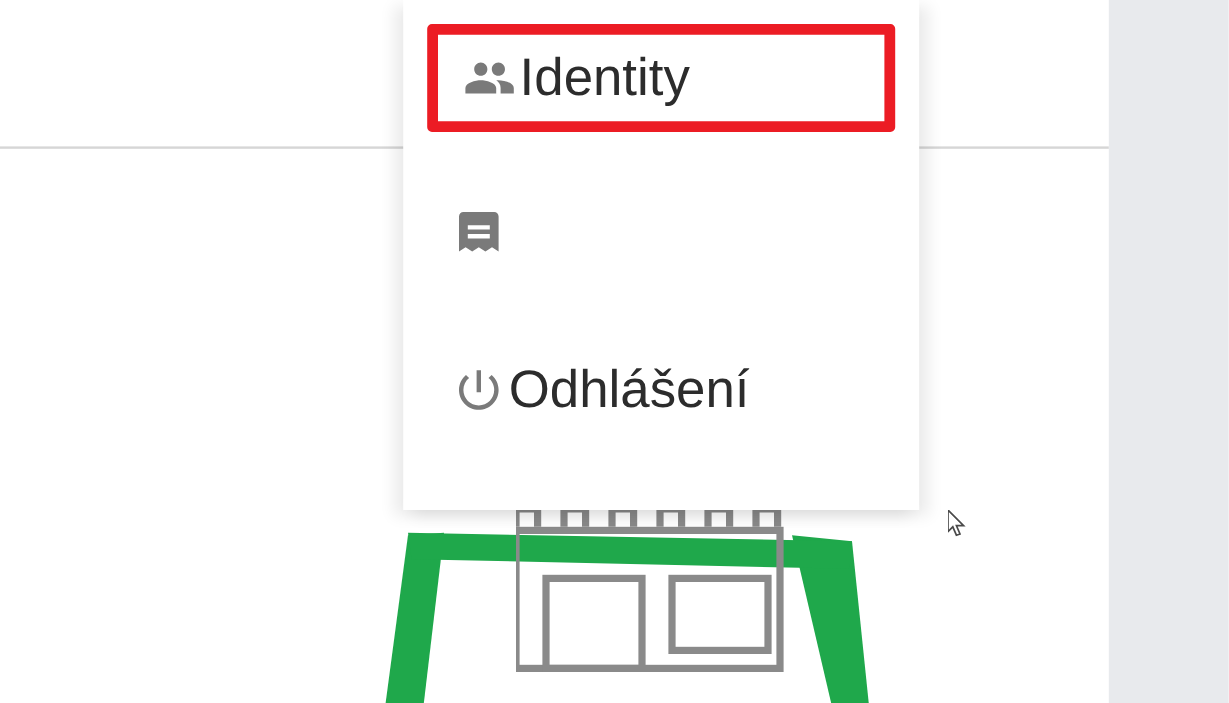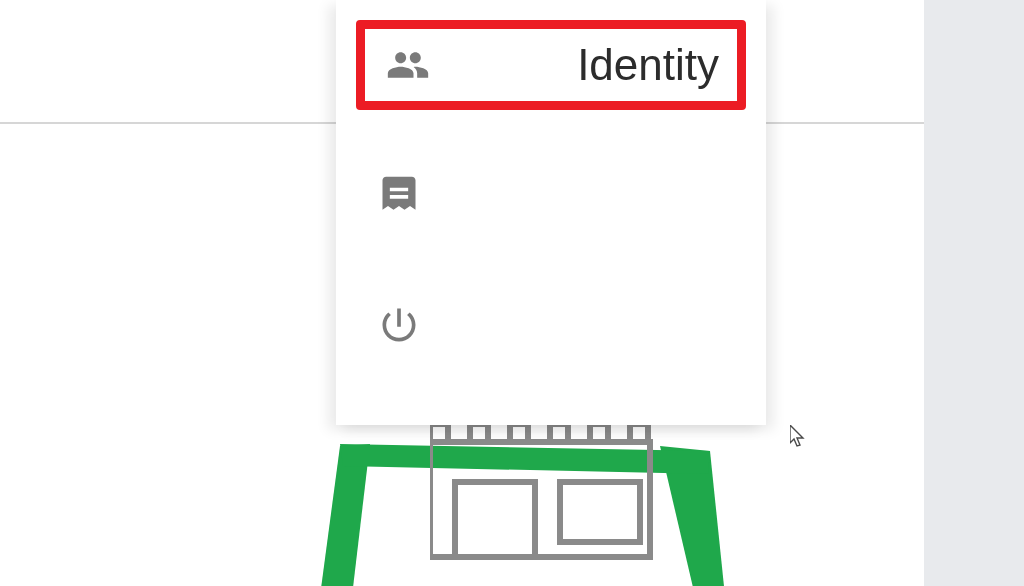--- a/index.html
+++ b/index.html
@@ -38,23 +38,21 @@
       display: flex;
       flex-direction: column;
       padding: 20px 20px 30px 20px;
     }
     .menu-item {
       display: flex;
       align-items: center;
       height: 90px;
       padding: 0 18px;
       cursor: pointer;
-      gap: 50px;
       margin-bottom: 40px;
-      justify-content: space-between;
     }
     .menu-item:last-child { margin-bottom: 0; }
     .menu-item.highlighted {
       border: 9px solid #ec1c24;
       border-radius: 4px;
     }
     .menu-item .icon {
       width: 50px;
       height: 50px;
       display: flex;
@@ -143,20 +141,21 @@
         </svg>
     </span>
   </div>
 
   <div class="menu-item">
     <span class="icon">
       <svg viewBox="0 0 24 24">
           <path d="M13 3h-2v10h2V3zm4.83 2.17l-1.42 1.42C17.99 7.86 19 9.81 19 12c0 3.87-3.13 7-7 7s-7-3.13-7-7c0-2.19 1.01-4.14 2.58-5.42L6.17 5.17C4.23 6.82 3 9.26 3 12c0 4.97 4.03 9 9 9s9-4.03 9-9c0-2.74-1.23-5.18-3.17-6.83z"></path>
         </svg>
     </span>
+    <span class="label">Odhlášení</span>
   </div>
 
 </div>
 
 <div class="cursor-pointer">
   <svg viewBox="0 0 16 24" width="16" height="24">
     <path d="M0 0 L0 18 L4 14 L7 21 L10 20 L7 13 L13 13 Z" fill="#ffffff" stroke="#4a4a4a" stroke-width="1.4"></path>
   </svg>
 </div>
 

